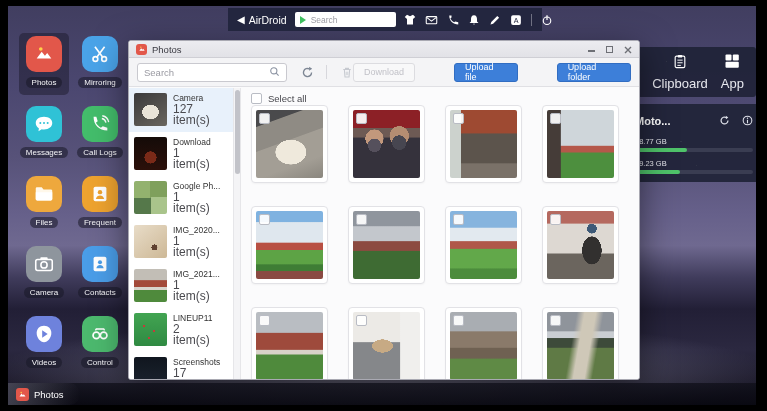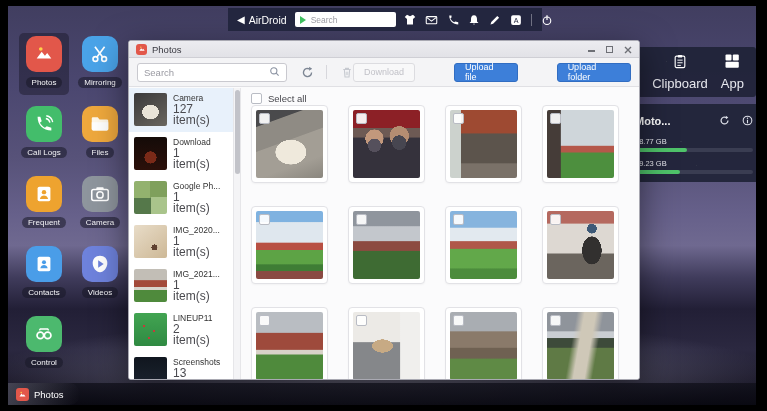--- a/index.html
+++ b/index.html
@@ -187,20 +187,31 @@
       <div class="aicon" style="background:#4aa3e8">
           <svg width="22" height="22" viewBox="0 0 24 24">
             <circle cx="7" cy="17.5" r="2.6" fill="none" stroke="#fff" stroke-width="1.8"></circle>
             <circle cx="16.5" cy="17.5" r="2.6" fill="none" stroke="#fff" stroke-width="1.8"></circle>
             <path d="M8.5 15.5 L17 4 M15 15.5 L6.5 4" stroke="#fff" stroke-width="1.8" fill="none"></path>
           </svg>
         </div>
       <span class="alabel">Mirroring</span>
     </div>
     <div class="app">
+      <div class="aicon" style="background:#2fc2d6">
+          <svg width="22" height="22" viewBox="0 0 24 24">
+            <path d="M12 4 C6.5 4 3 7 3 11 C3 13.4 4.3 15.4 6.4 16.7 L6 20 L9.5 17.7 C10.3 17.9 11.1 18 12 18 C17.5 18 21 15 21 11 C21 7 17.5 4 12 4 Z" fill="#fff"></path>
+            <circle cx="8" cy="11" r="1.1" fill="#2fc2d6"></circle>
+            <circle cx="12" cy="11" r="1.1" fill="#2fc2d6"></circle>
+            <circle cx="16" cy="11" r="1.1" fill="#2fc2d6"></circle>
+          </svg>
+        </div>
+      <span class="alabel">Messages</span>
+    </div>
+    <div class="app">
       <div class="aicon" style="background:#43bd6b">
           <svg width="22" height="22" viewBox="0 0 24 24">
             <path d="M8 4 L5 4 C5 13 11 19 20 19 L20 16 L15 14.5 L13 16 C10.5 14.5 9 13 7.5 10.5 L9.5 9 Z" fill="#fff"></path>
             <path d="M14 6 C16.5 6.5 18 8 18.5 10.5" stroke="#fff" stroke-width="1.4" fill="none"></path>
             <path d="M14.5 3 C18.5 3.7 20.8 6 21.5 10" stroke="#fff" stroke-width="1.4" fill="none"></path>
           </svg>
         </div>
       <span class="alabel">Call Logs</span>
     </div>
     <div class="app">
@@ -421,21 +432,21 @@
             <div class="fmeta">
               <div class="fname">LINEUP11</div>
               <div class="fcount">2</div>
               <div class="fcount">item(s)</div>
             </div>
           </div>
           <div class="folder">
             <div class="fthumb ph ph-f-screens"></div>
             <div class="fmeta">
               <div class="fname">Screenshots</div>
-              <div class="fcount">13</div>
+              <div class="fcount">17</div>
 
             </div>
           </div>
         </div>
       <div id="vscroll">
           <div id="vthumb"></div>
         </div>
       <div id="content">
         <div class="select-row">
           <span class="cb"></span>

